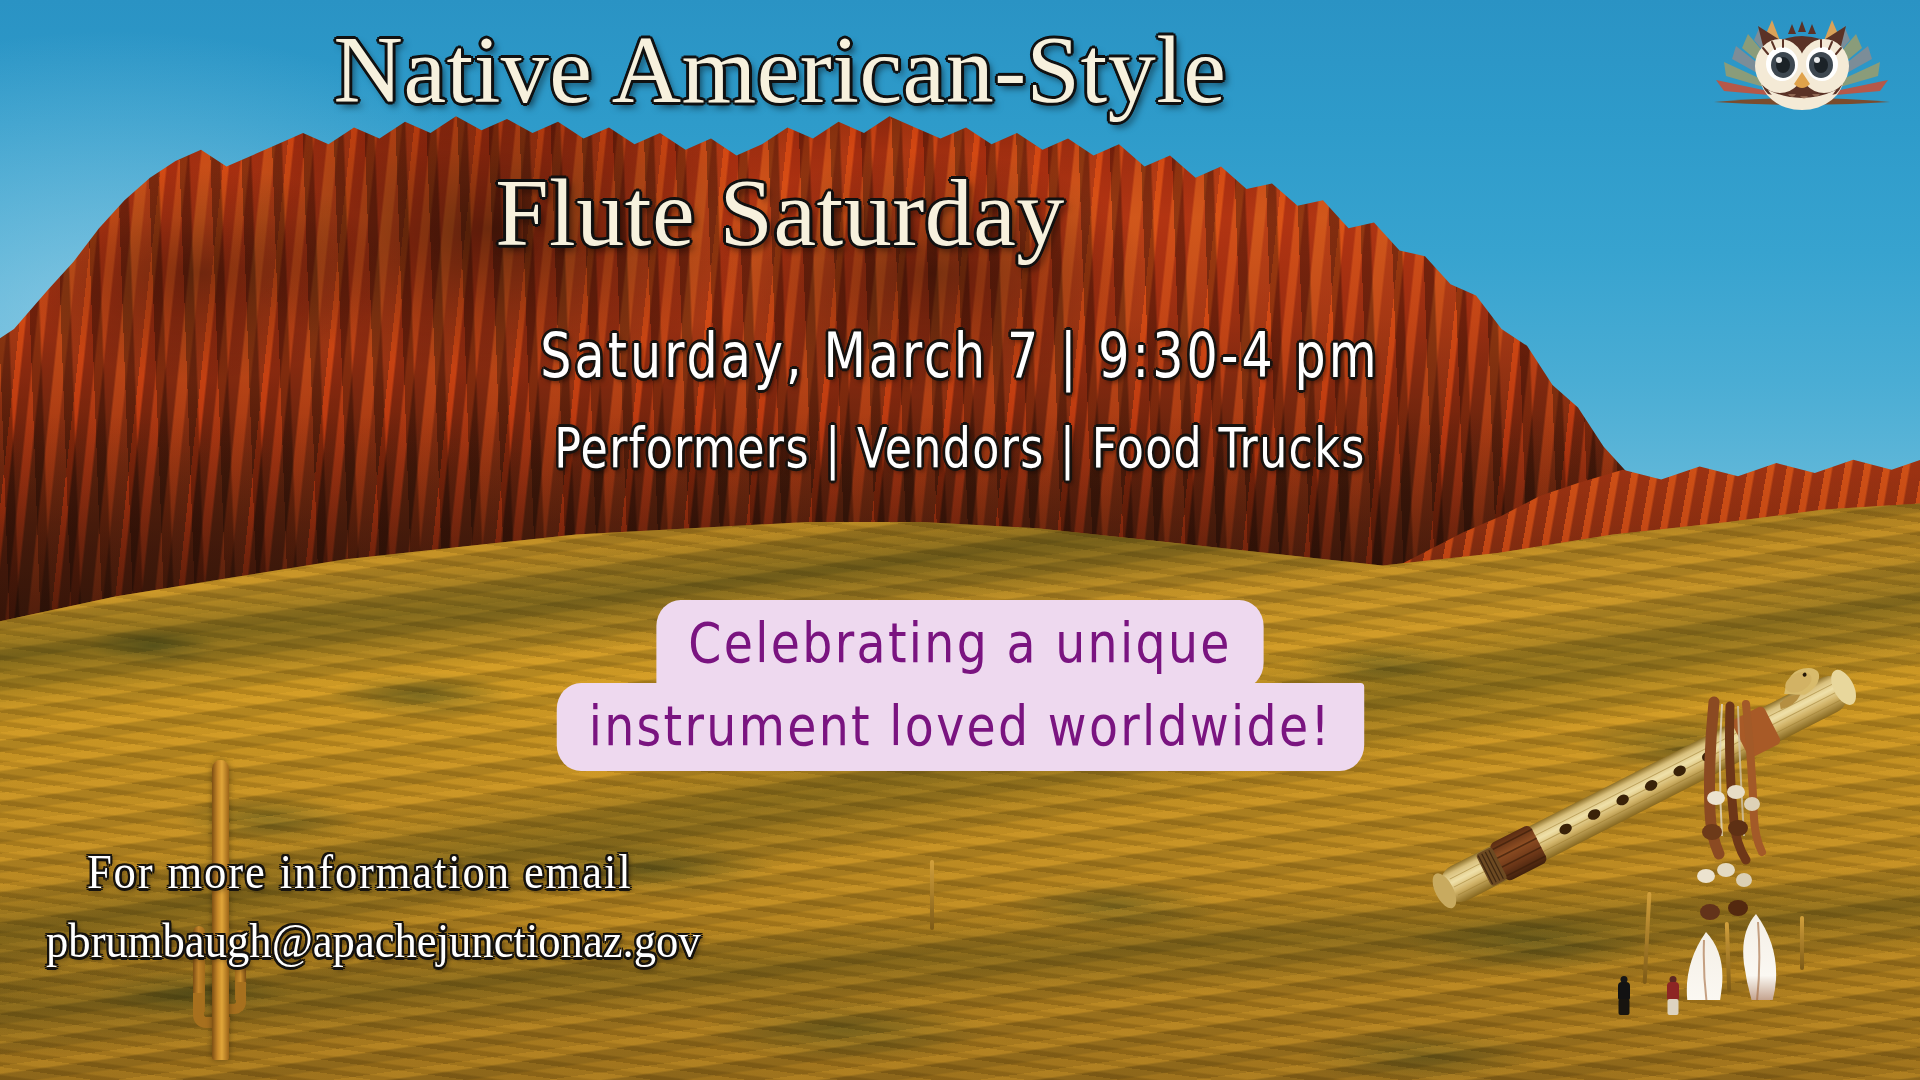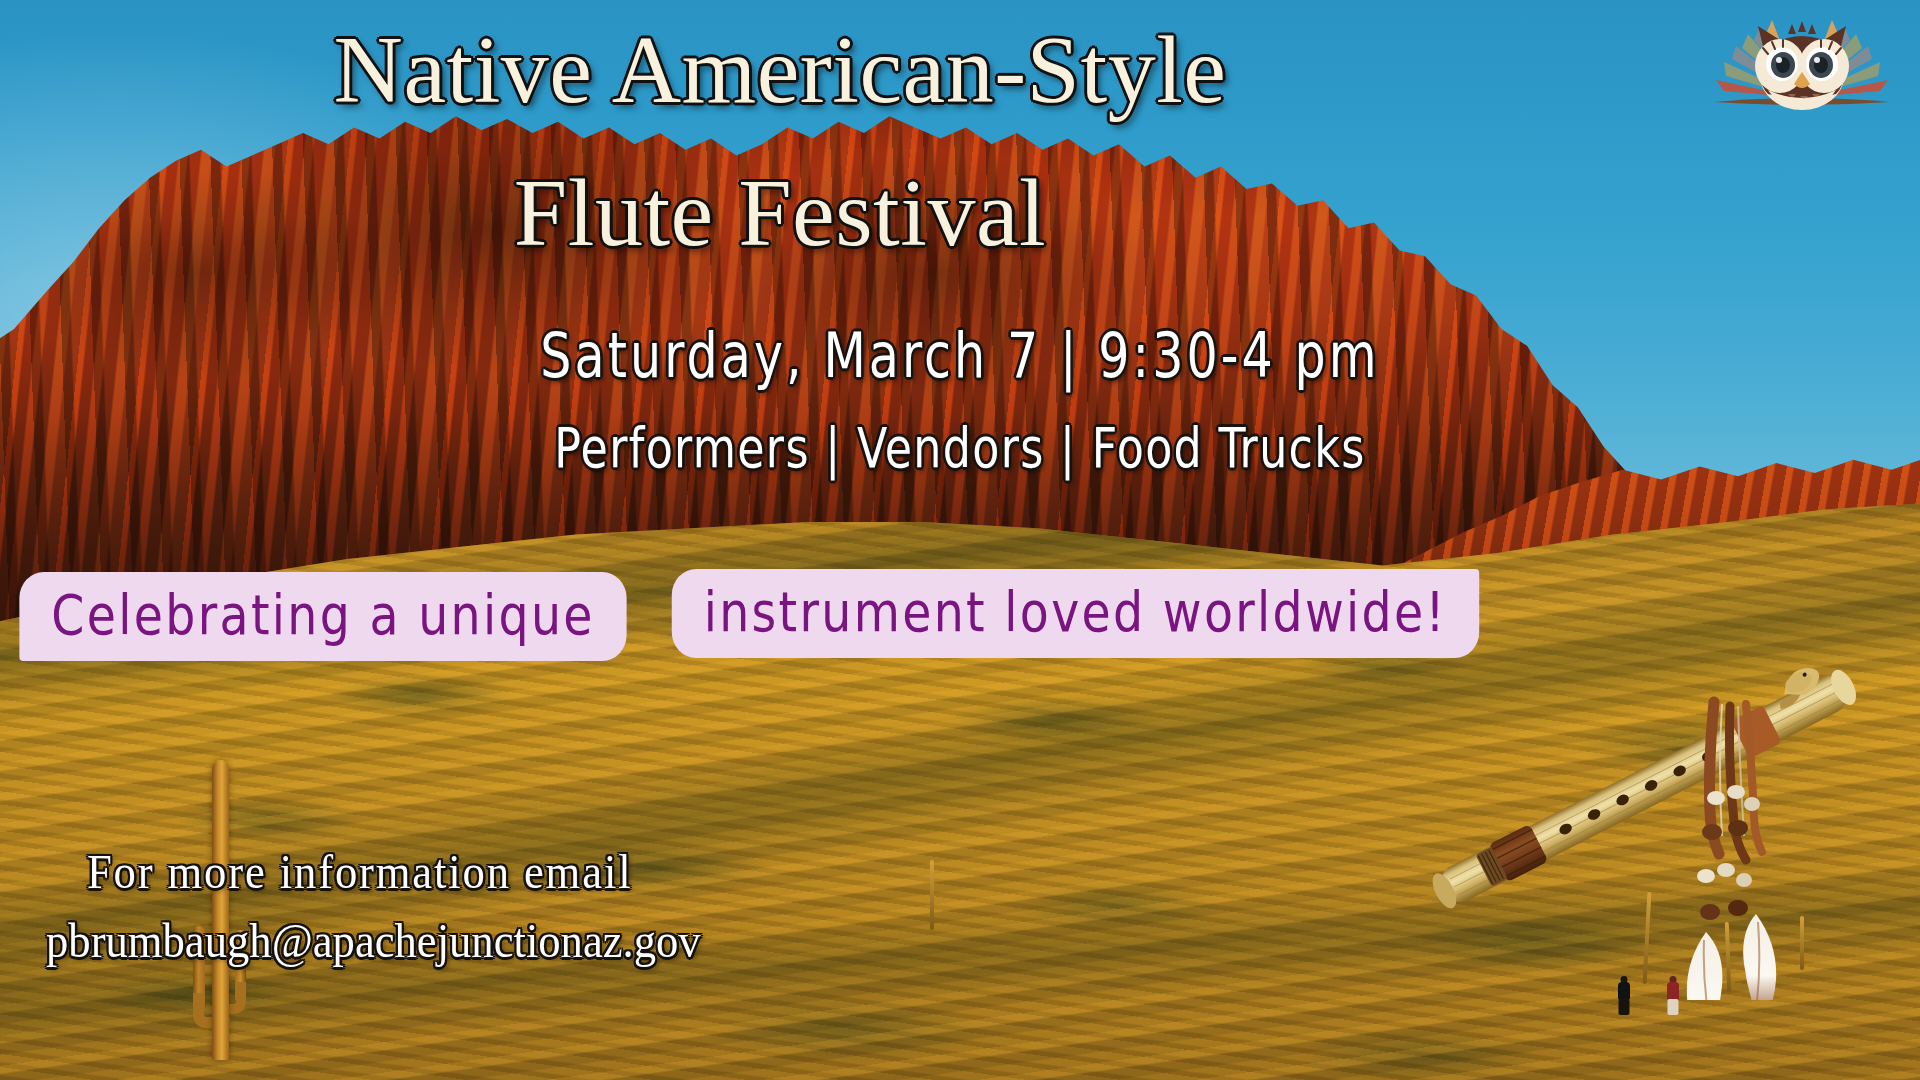--- a/index.html
+++ b/index.html
@@ -250,22 +250,22 @@
       -2px -2px 0 #171310, 2px -2px 0 #171310, -2px 2px 0 #171310, 2px 2px 0 #171310,
       -3px 0 0 #171310, 3px 0 0 #171310, 0 -3px 0 #171310, 0 3px 0 #171310,
       3px 4px 6px rgba(0,0,0,.55);
   }
   #date-line{ top:325px; font-size:62px; letter-spacing:3.5px; }
   #offer-line{ top:420px; font-size:56px; letter-spacing:1.5px; }
 
   
   .tagline{
     position:absolute; left:0; width:1920px;
-    display:flex; flex-direction:row; align-items:center;
-    top:572px;
+    display:flex; flex-direction:column; align-items:center;
+    top:600px;
   }
   .tag-row{
     display:inline-block;
     background:#eed9ef;
     color:#7a1480;
     font-family:"Liberation Sans Narrow","DejaVu Sans Condensed","Liberation Sans", sans-serif;
     font-size:56px;
     line-height:1.12;
     letter-spacing:2.5px;
     padding:12px 34px 14px 34px;
@@ -499,21 +499,21 @@
           <path d="M398 342 q4 54 -4 100" stroke="#a2673a" stroke-width="2" fill="none" opacity=".6"></path>
         </g>
       </g>
     </svg>
   </div>
 
   <div class="text-layer">
 
     <div class="title-line" id="title-1">Native American-Style</div>
 
-    <div class="title-line" id="title-2">Flute Festival</div>
+    <div class="title-line" id="title-2">Flute Saturday</div>
 
     <div class="sub-line" id="date-line">Saturday, March 7 | 9:30-4 pm</div>
 
     <div class="sub-line" id="offer-line">Performers | Vendors | Food Trucks</div>
 
     <div class="tagline">
       <div class="tag-row tag-row-1">Celebrating a unique</div>
       <div class="tag-row tag-row-2">instrument loved worldwide!</div>
     </div>
 

